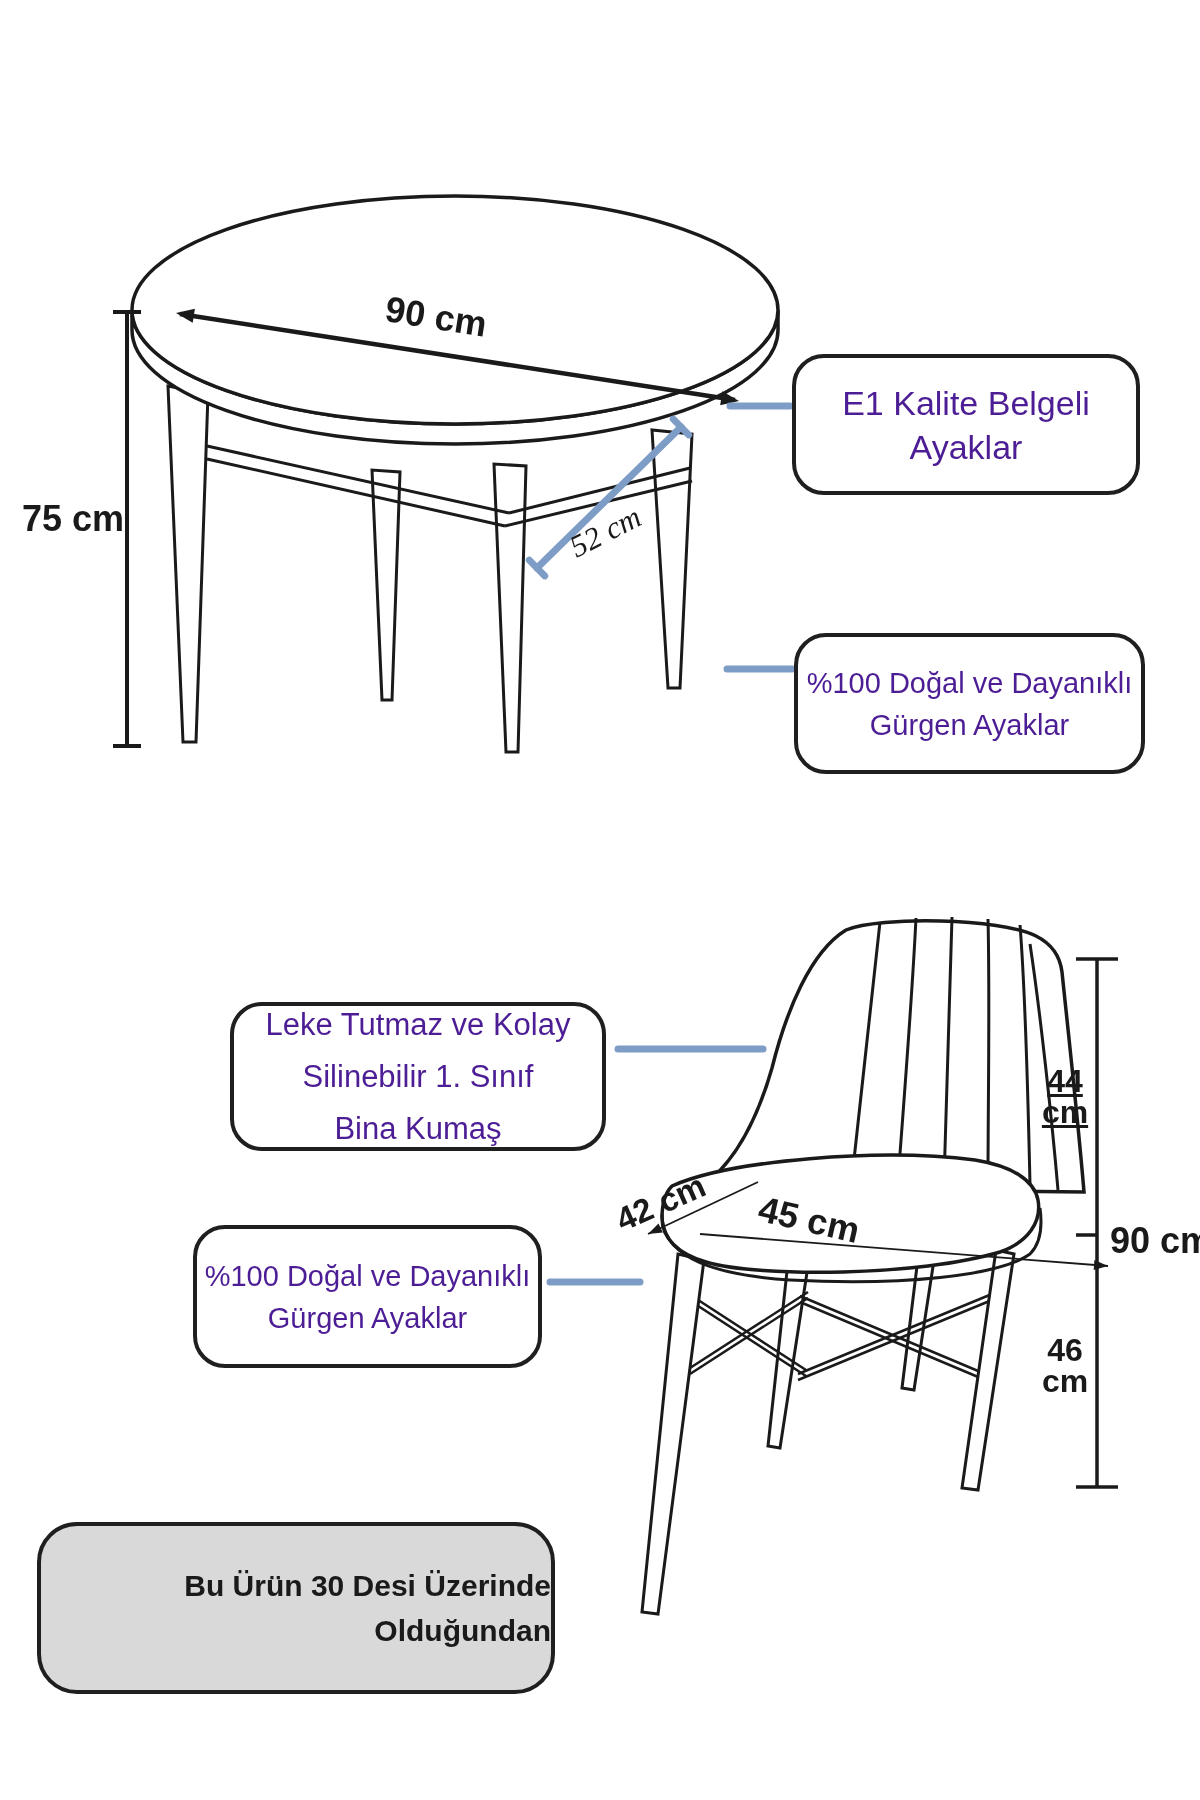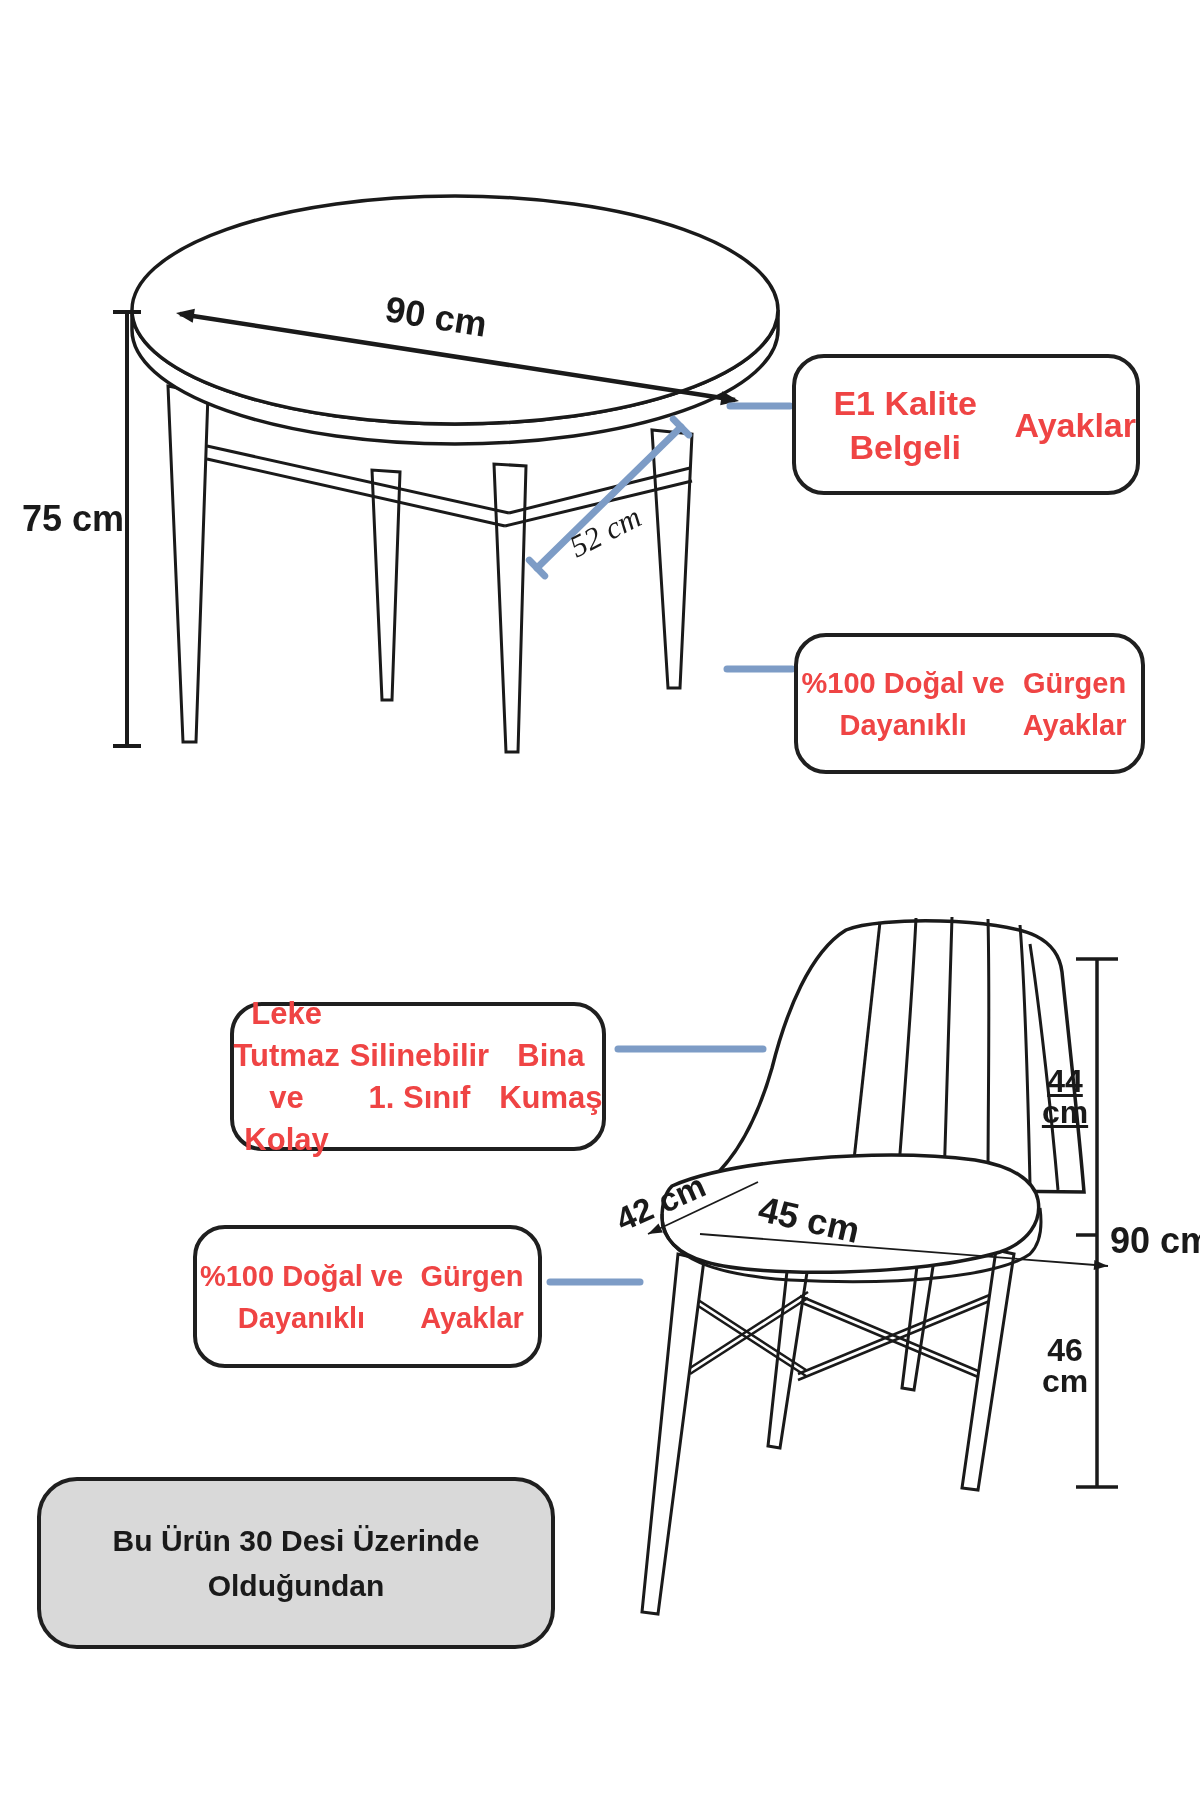--- a/index.html
+++ b/index.html
@@ -4,28 +4,28 @@
 <style>
   html,body{margin:0;padding:0;}
   body{
     width:1200px;height:1800px;position:relative;background:#ffffff;
     font-family:"Liberation Sans", sans-serif;color:#1a1a1a;overflow:hidden;
   }
   .stage{position:absolute;inset:0;width:1200px;height:1800px;}
   svg.art{position:absolute;left:0;top:0;width:1200px;height:1800px;}
   .callout{
     position:absolute;border:4px solid #1f1f1f;border-radius:32px;background:#ffffff;
-    display:flex;flex-direction:row;align-items:center;justify-content:center;
-    text-align:center;font-weight:bold;color:#ef4444;
+    display:flex;flex-direction:column;align-items:center;justify-content:center;
+    text-align:center;font-weight:normal;color:#4c1d95;
   }
   .callout .ln{display:block;}
   .notice{
     position:absolute;border:4px solid #1f1f1f;border-radius:40px;background:#d9d9d9;
     display:flex;flex-direction:column;align-items:center;justify-content:center;
-    text-align:center;font-weight:bold;color:#1a1a1a;
+    text-align:right;font-weight:bold;color:#1a1a1a;margin-top:45px;
   }
   .dim{
     position:absolute;font-weight:bold;color:#1a1a1a;white-space:nowrap;
     transform-origin:center center;
   }
   .dim.stack{display:flex;flex-direction:column;align-items:center;white-space:normal;}
   .serifdim{
     position:absolute;font-family:"Liberation Serif", serif;font-style:italic;
     color:#1a1a1a;white-space:nowrap;transform-origin:center center;
   }

